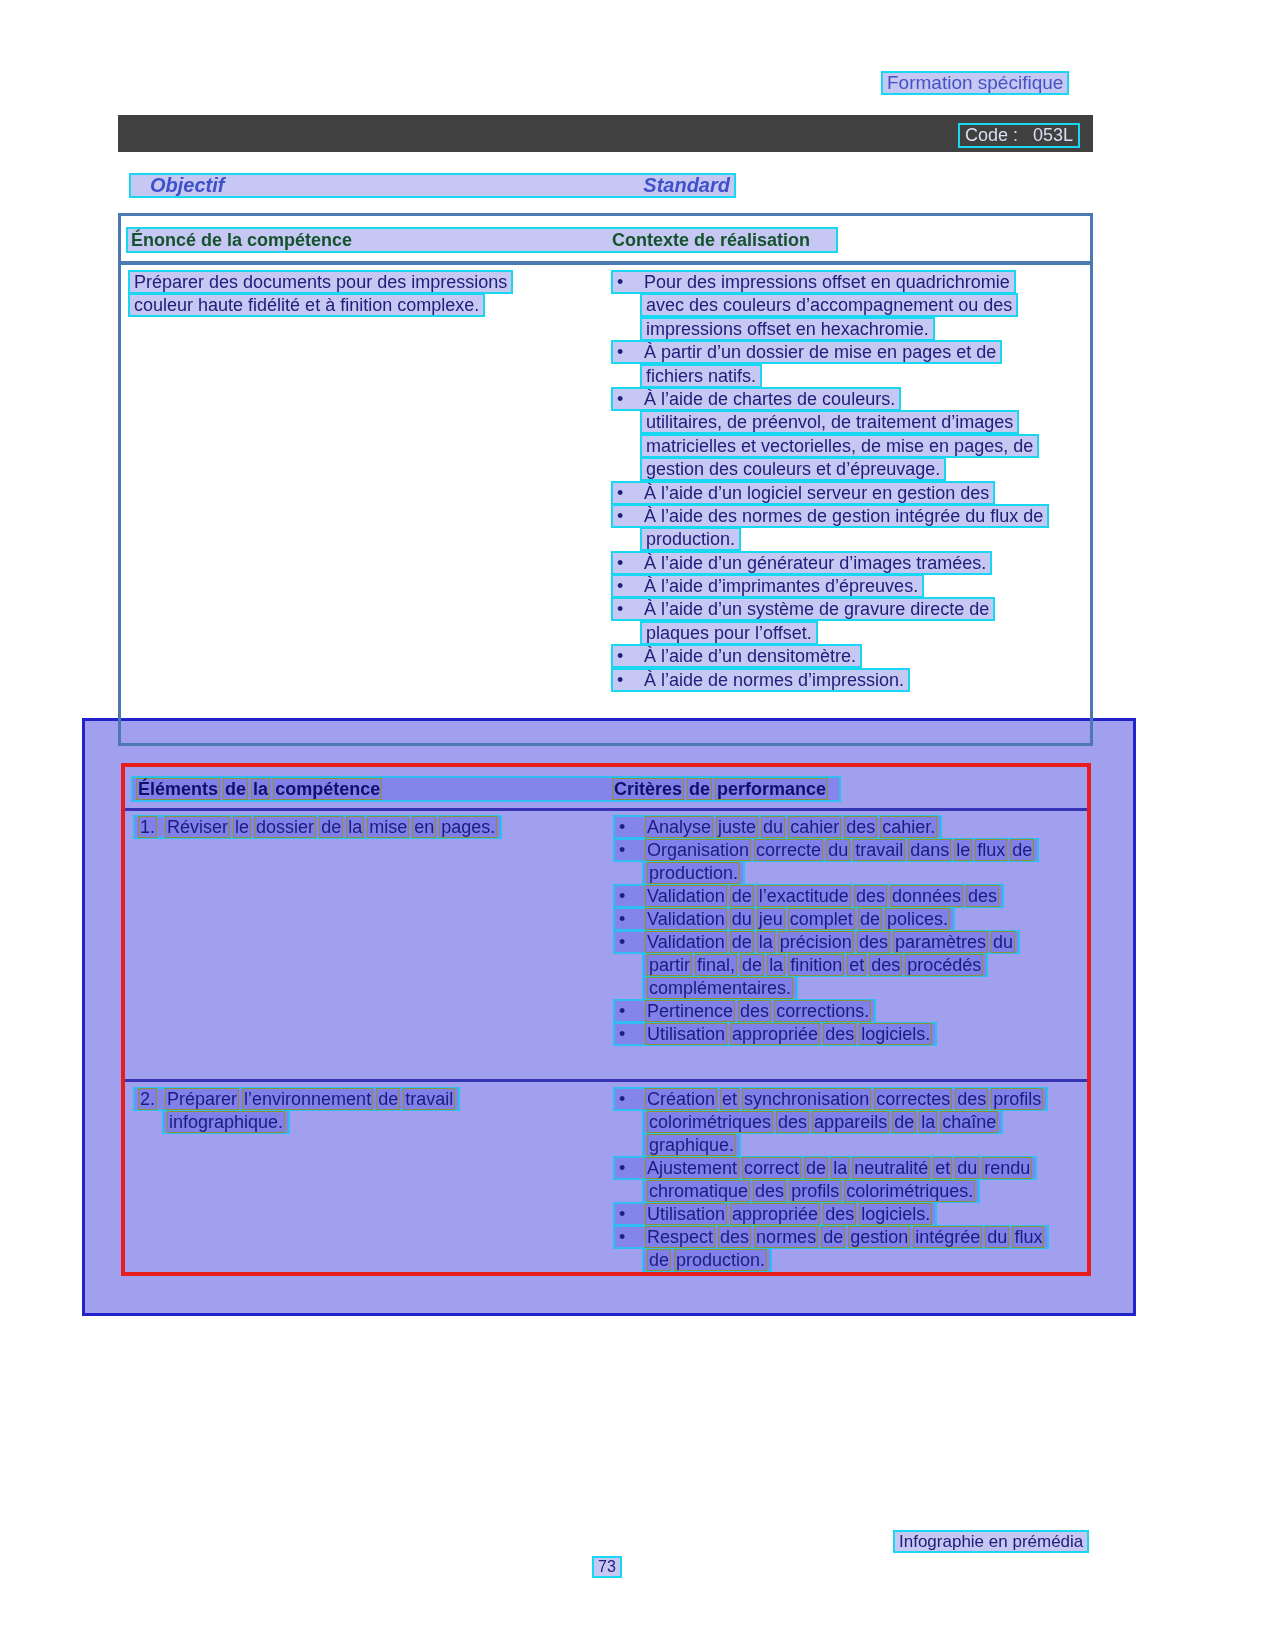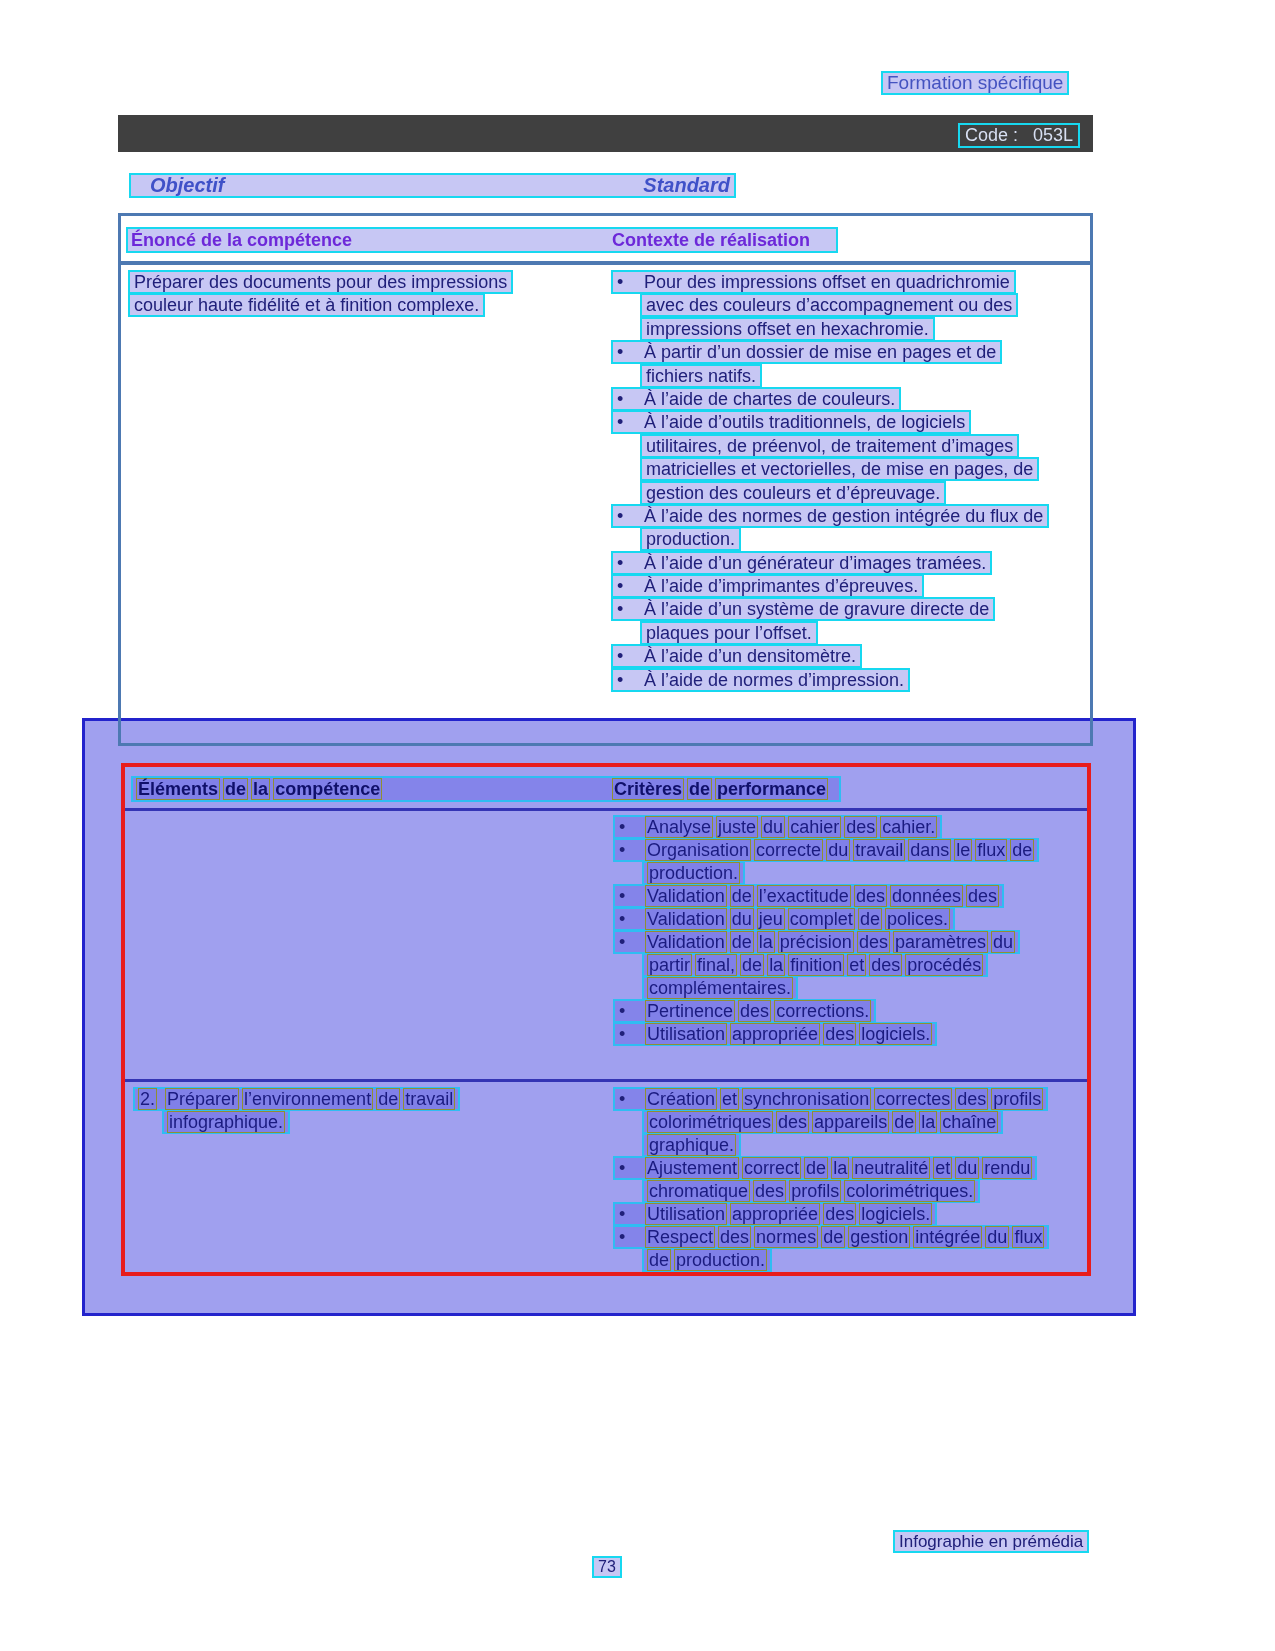--- a/index.html
+++ b/index.html
@@ -44,21 +44,21 @@
     font-size:18px; line-height:21px; padding:0 5px; white-space:pre;
   }
   .obj-std {
     position:absolute; left:129px; top:173px; width:580px; height:21px;
     display:flex; justify-content:space-between;
     font-size:20px; font-weight:bold; font-style:italic; color:#3f51c8; line-height:21px;padding-left:19px;
   }
 
   
   .table1 { position:absolute; left:118px; top:213px; width:969px; height:527px; border:3px solid #4d79b2; z-index:2; }
-  .t1-header-line { position:absolute; left:5px; top:11px; width:700px; height:22px; font-weight:bold; color:#6d28d9; font-size:18px; line-height:22px; }
+  .t1-header-line { position:absolute; left:5px; top:11px; width:700px; height:22px; font-weight:bold; color:#14532d; font-size:18px; line-height:22px; }
   .t1-header-line .h2 { position:absolute; left:484px; top:0; }
   .t1-header-line .h1 { position:absolute; left:3px; top:0; }
   .t1-divider { position:absolute; left:0; top:45px; width:100%; height:4px; background:#4d79b2; }
   .t1-left  { position:absolute; left:7px;  top:54px; width:478px; }
   .t1-right { position:absolute; left:490px; top:54px; width:475px; }
 
   
   .overlay { position:absolute; left:82px; top:718px; width:1048px; height:592px; background:#a0a0ef; border:3px solid #2323cc; z-index:1; }
 
   
@@ -109,42 +109,45 @@
         <div class="bline cont"><span class="hl">Préparer des documents pour des impressions</span></div>
         <div class="bline cont"><span class="hl">couleur haute fidélité et à finition complexe.</span></div>
       </div>
     <div class="t1-right indent-cont">
         <div class="bline"><span class="hl"><span class="bdot">•</span>Pour des impressions offset en quadrichromie</span></div>
         <div class="bline cont"><span class="hl">avec des couleurs d’accompagnement ou des</span></div>
         <div class="bline cont"><span class="hl">impressions offset en hexachromie.</span></div>
         <div class="bline"><span class="hl"><span class="bdot">•</span>À partir d’un dossier de mise en pages et de</span></div>
         <div class="bline cont"><span class="hl">fichiers natifs.</span></div>
         <div class="bline"><span class="hl"><span class="bdot">•</span>À l’aide de chartes de couleurs.</span></div>
-        <div class="bline"><span class="hl"><span class="bdot">•</span>À l’aide d’outils traditionnels, de logiciels</span></div>
         <div class="bline cont"><span class="hl">utilitaires, de préenvol, de traitement d’images</span></div>
         <div class="bline cont"><span class="hl">matricielles et vectorielles, de mise en pages, de</span></div>
         <div class="bline cont"><span class="hl">gestion des couleurs et d’épreuvage.</span></div>
+        <div class="bline"><span class="hl"><span class="bdot">•</span>À l’aide d’un logiciel serveur en gestion des</span></div>
         <div class="bline"><span class="hl"><span class="bdot">•</span>À l’aide des normes de gestion intégrée du flux de</span></div>
         <div class="bline cont"><span class="hl">production.</span></div>
         <div class="bline"><span class="hl"><span class="bdot">•</span>À l’aide d’un générateur d’images tramées.</span></div>
         <div class="bline"><span class="hl"><span class="bdot">•</span>À l’aide d’imprimantes d’épreuves.</span></div>
         <div class="bline"><span class="hl"><span class="bdot">•</span>À l’aide d’un système de gravure directe de</span></div>
         <div class="bline cont"><span class="hl">plaques pour l’offset.</span></div>
         <div class="bline"><span class="hl"><span class="bdot">•</span>À l’aide d’un densitomètre.</span></div>
         <div class="bline"><span class="hl"><span class="bdot">•</span>À l’aide de normes d’impression.</span></div>
       </div>
   </div>
 
   <div class="table2 t2">
     <div class="t2-header-line">
       <span class="h1"><span class="wbox">Éléments</span> <span class="wbox">de</span> <span class="wbox">la</span> <span class="wbox">compétence</span></span>
       <span class="h2"><span class="wbox">Critères</span> <span class="wbox">de</span> <span class="wbox">performance</span></span>
     </div>
     <div class="t2-divider1"></div>
 
+    <div class="t2-r1-left dark indent-cont">
+        <div class="bline"><span class="hl"><span class="wbox numbox">1.</span><span><span class="wbox">Réviser</span> <span class="wbox">le</span> <span class="wbox">dossier</span> <span class="wbox">de</span> <span class="wbox">la</span> <span class="wbox">mise</span> <span class="wbox">en</span> <span class="wbox">pages.</span></span></span></div>
+      </div>
     <div class="t2-r1-right dark indent-cont">
         <div class="bline"><span class="hl"><span class="bdot">•</span><span><span class="wbox">Analyse</span> <span class="wbox">juste</span> <span class="wbox">du</span> <span class="wbox">cahier</span> <span class="wbox">des</span> <span class="wbox">cahier.</span></span></span></div>
         <div class="bline"><span class="hl"><span class="bdot">•</span><span><span class="wbox">Organisation</span> <span class="wbox">correcte</span> <span class="wbox">du</span> <span class="wbox">travail</span> <span class="wbox">dans</span> <span class="wbox">le</span> <span class="wbox">flux</span> <span class="wbox">de</span></span></span></div>
         <div class="bline cont"><span class="hl"><span><span class="wbox">production.</span></span></span></div>
         <div class="bline"><span class="hl"><span class="bdot">•</span><span><span class="wbox">Validation</span> <span class="wbox">de</span> <span class="wbox">l’exactitude</span> <span class="wbox">des</span> <span class="wbox">données</span> <span class="wbox">des</span></span></span></div>
         <div class="bline"><span class="hl"><span class="bdot">•</span><span><span class="wbox">Validation</span> <span class="wbox">du</span> <span class="wbox">jeu</span> <span class="wbox">complet</span> <span class="wbox">de</span> <span class="wbox">polices.</span></span></span></div>
         <div class="bline"><span class="hl"><span class="bdot">•</span><span><span class="wbox">Validation</span> <span class="wbox">de</span> <span class="wbox">la</span> <span class="wbox">précision</span> <span class="wbox">des</span> <span class="wbox">paramètres</span> <span class="wbox">du</span></span></span></div>
         <div class="bline cont"><span class="hl"><span><span class="wbox">partir</span> <span class="wbox">final,</span> <span class="wbox">de</span> <span class="wbox">la</span> <span class="wbox">finition</span> <span class="wbox">et</span> <span class="wbox">des</span> <span class="wbox">procédés</span></span></span></div>
         <div class="bline cont"><span class="hl"><span><span class="wbox">complémentaires.</span></span></span></div>
         <div class="bline"><span class="hl"><span class="bdot">•</span><span><span class="wbox">Pertinence</span> <span class="wbox">des</span> <span class="wbox">corrections.</span></span></span></div>

